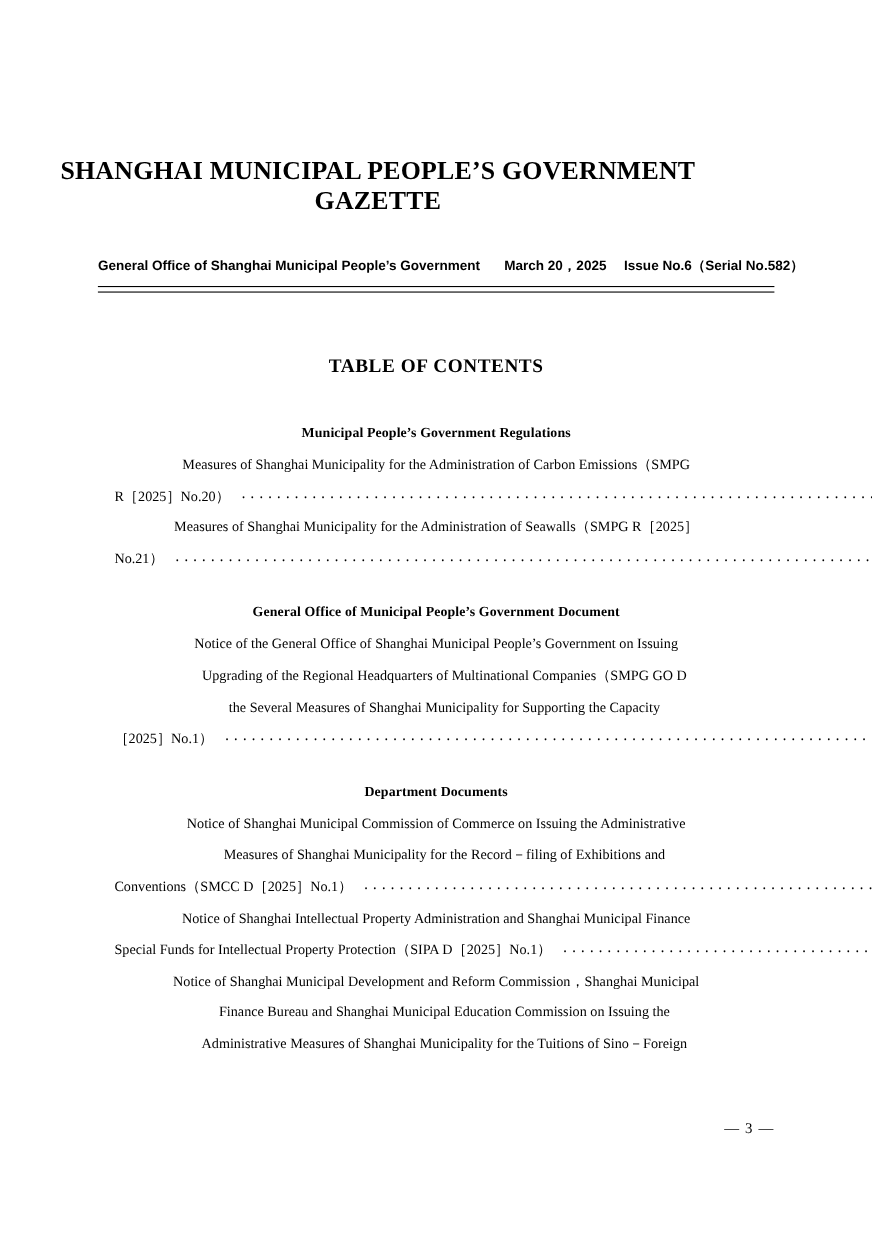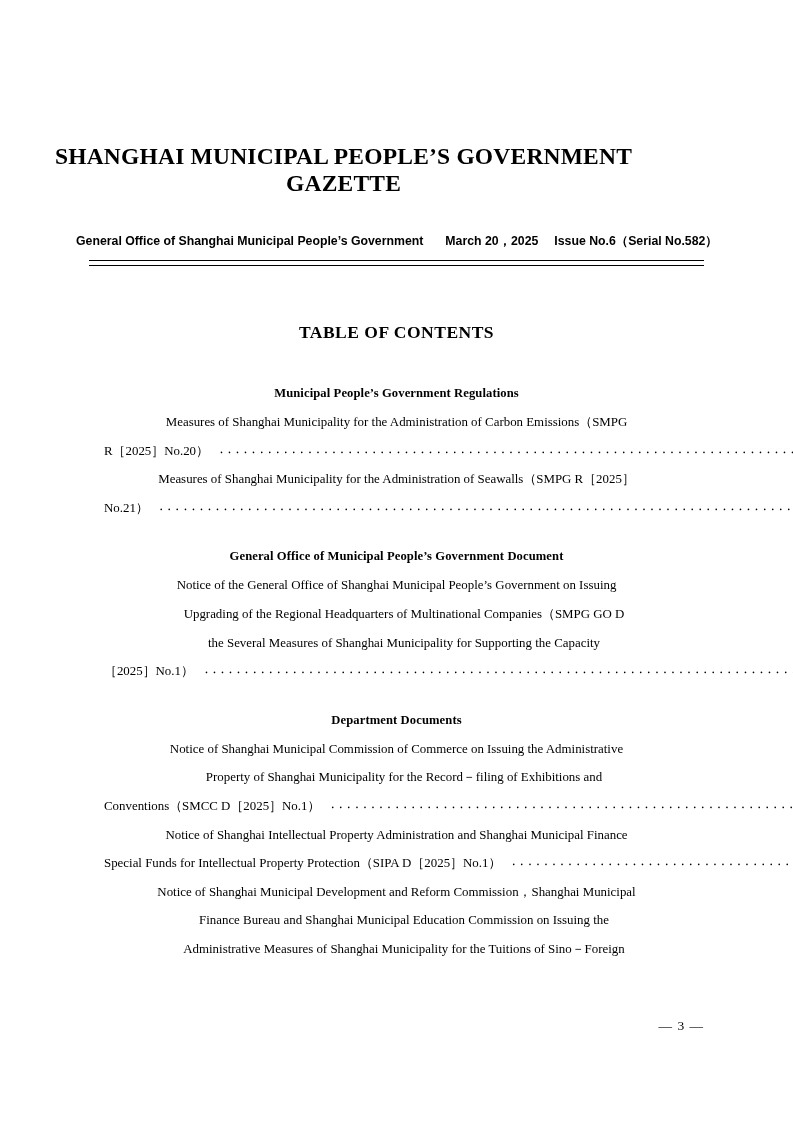--- a/index.html
+++ b/index.html
@@ -30,21 +30,21 @@
     width: 687px;
     text-align: center;
     font-family: "Liberation Serif", serif;
     font-weight: bold;
     font-size: 23.5px;
     letter-spacing: 0.2px;
   }
 
   .issue-line-wrap {
     position: absolute;
-    left: 76px;
+    left: 89px;
     top: 233px;
     width: 615px;
   }
   .issue-line {
     font-family: "Liberation Sans", sans-serif;
     font-size: 12.3px;
     font-weight: bold;
     letter-spacing: 0px;
     white-space: nowrap;
     padding-bottom: 6px;
@@ -186,21 +186,21 @@
         <span class="txt">［2025］No.1）</span>
         <span class="leader">․․․․․․․․․․․․․․․․․․․․․․․․․․․․․․․․․․․․․․․․․․․․․․․․․․․․․․․․․․․․․․․․․․․․․․․․․․․․․․․․․․․․․․․․․․․․․․․․․․․․․․․․․․․․․․․․․․․․․․․</span>
         
       </span>
     </div>
 
     <div class="section-head spaced">Department Documents</div>
 
     <div class="entry">
       <span class="ln">Notice of Shanghai Municipal Commission of Commerce on Issuing the Administrative</span>
-      <span class="ln indent">Property of Shanghai Municipality for the Record－filing of Exhibitions and</span>
+      <span class="ln indent">Measures of Shanghai Municipality for the Record－filing of Exhibitions and</span>
       <span class="ln indent lastline">
         <span class="txt">Conventions（SMCC D［2025］No.1）</span>
         <span class="leader">․․․․․․․․․․․․․․․․․․․․․․․․․․․․․․․․․․․․․․․․․․․․․․․․․․․․․․․․․․․․․․․․․․․․․․․․․․․․․․․․․․․․․․․․․․․․․․․․․․․․․․․․․․․․․․․․․․․․․․․</span>
         
       </span>
     </div>
 
     <div class="entry">
       <span class="ln">Notice of Shanghai Intellectual Property Administration and Shanghai Municipal Finance</span>
       <span class="ln indent lastline">

